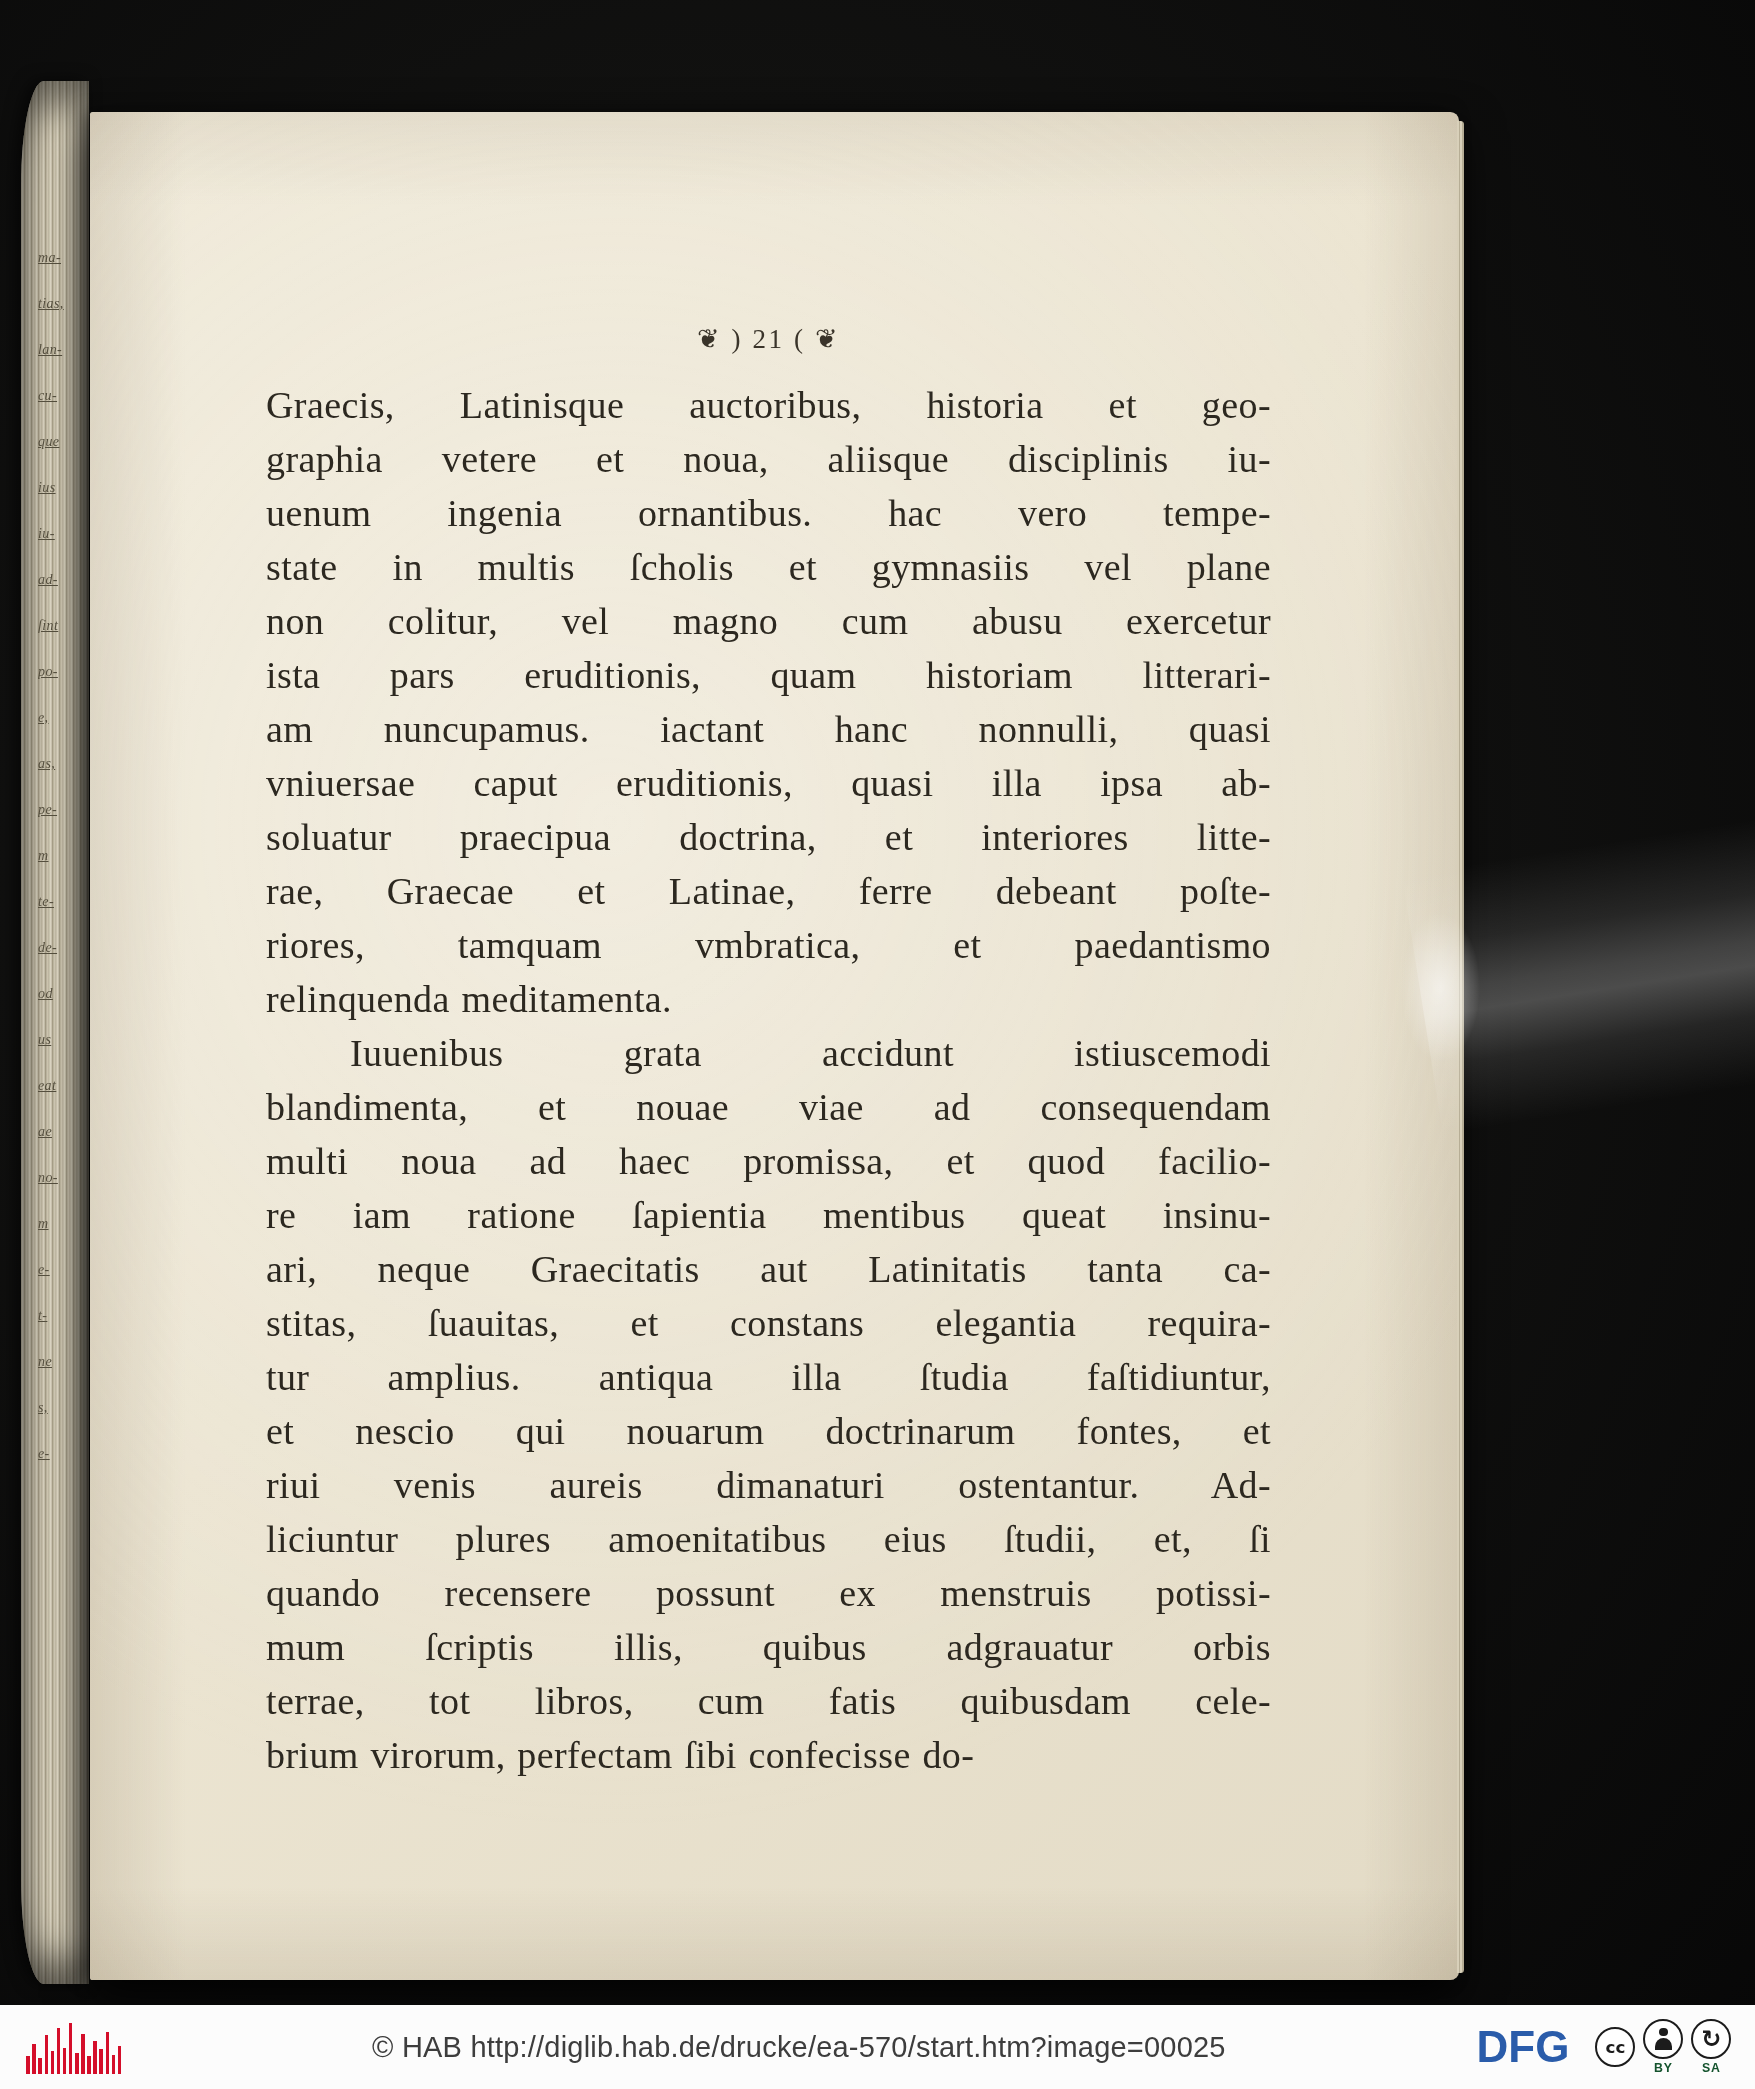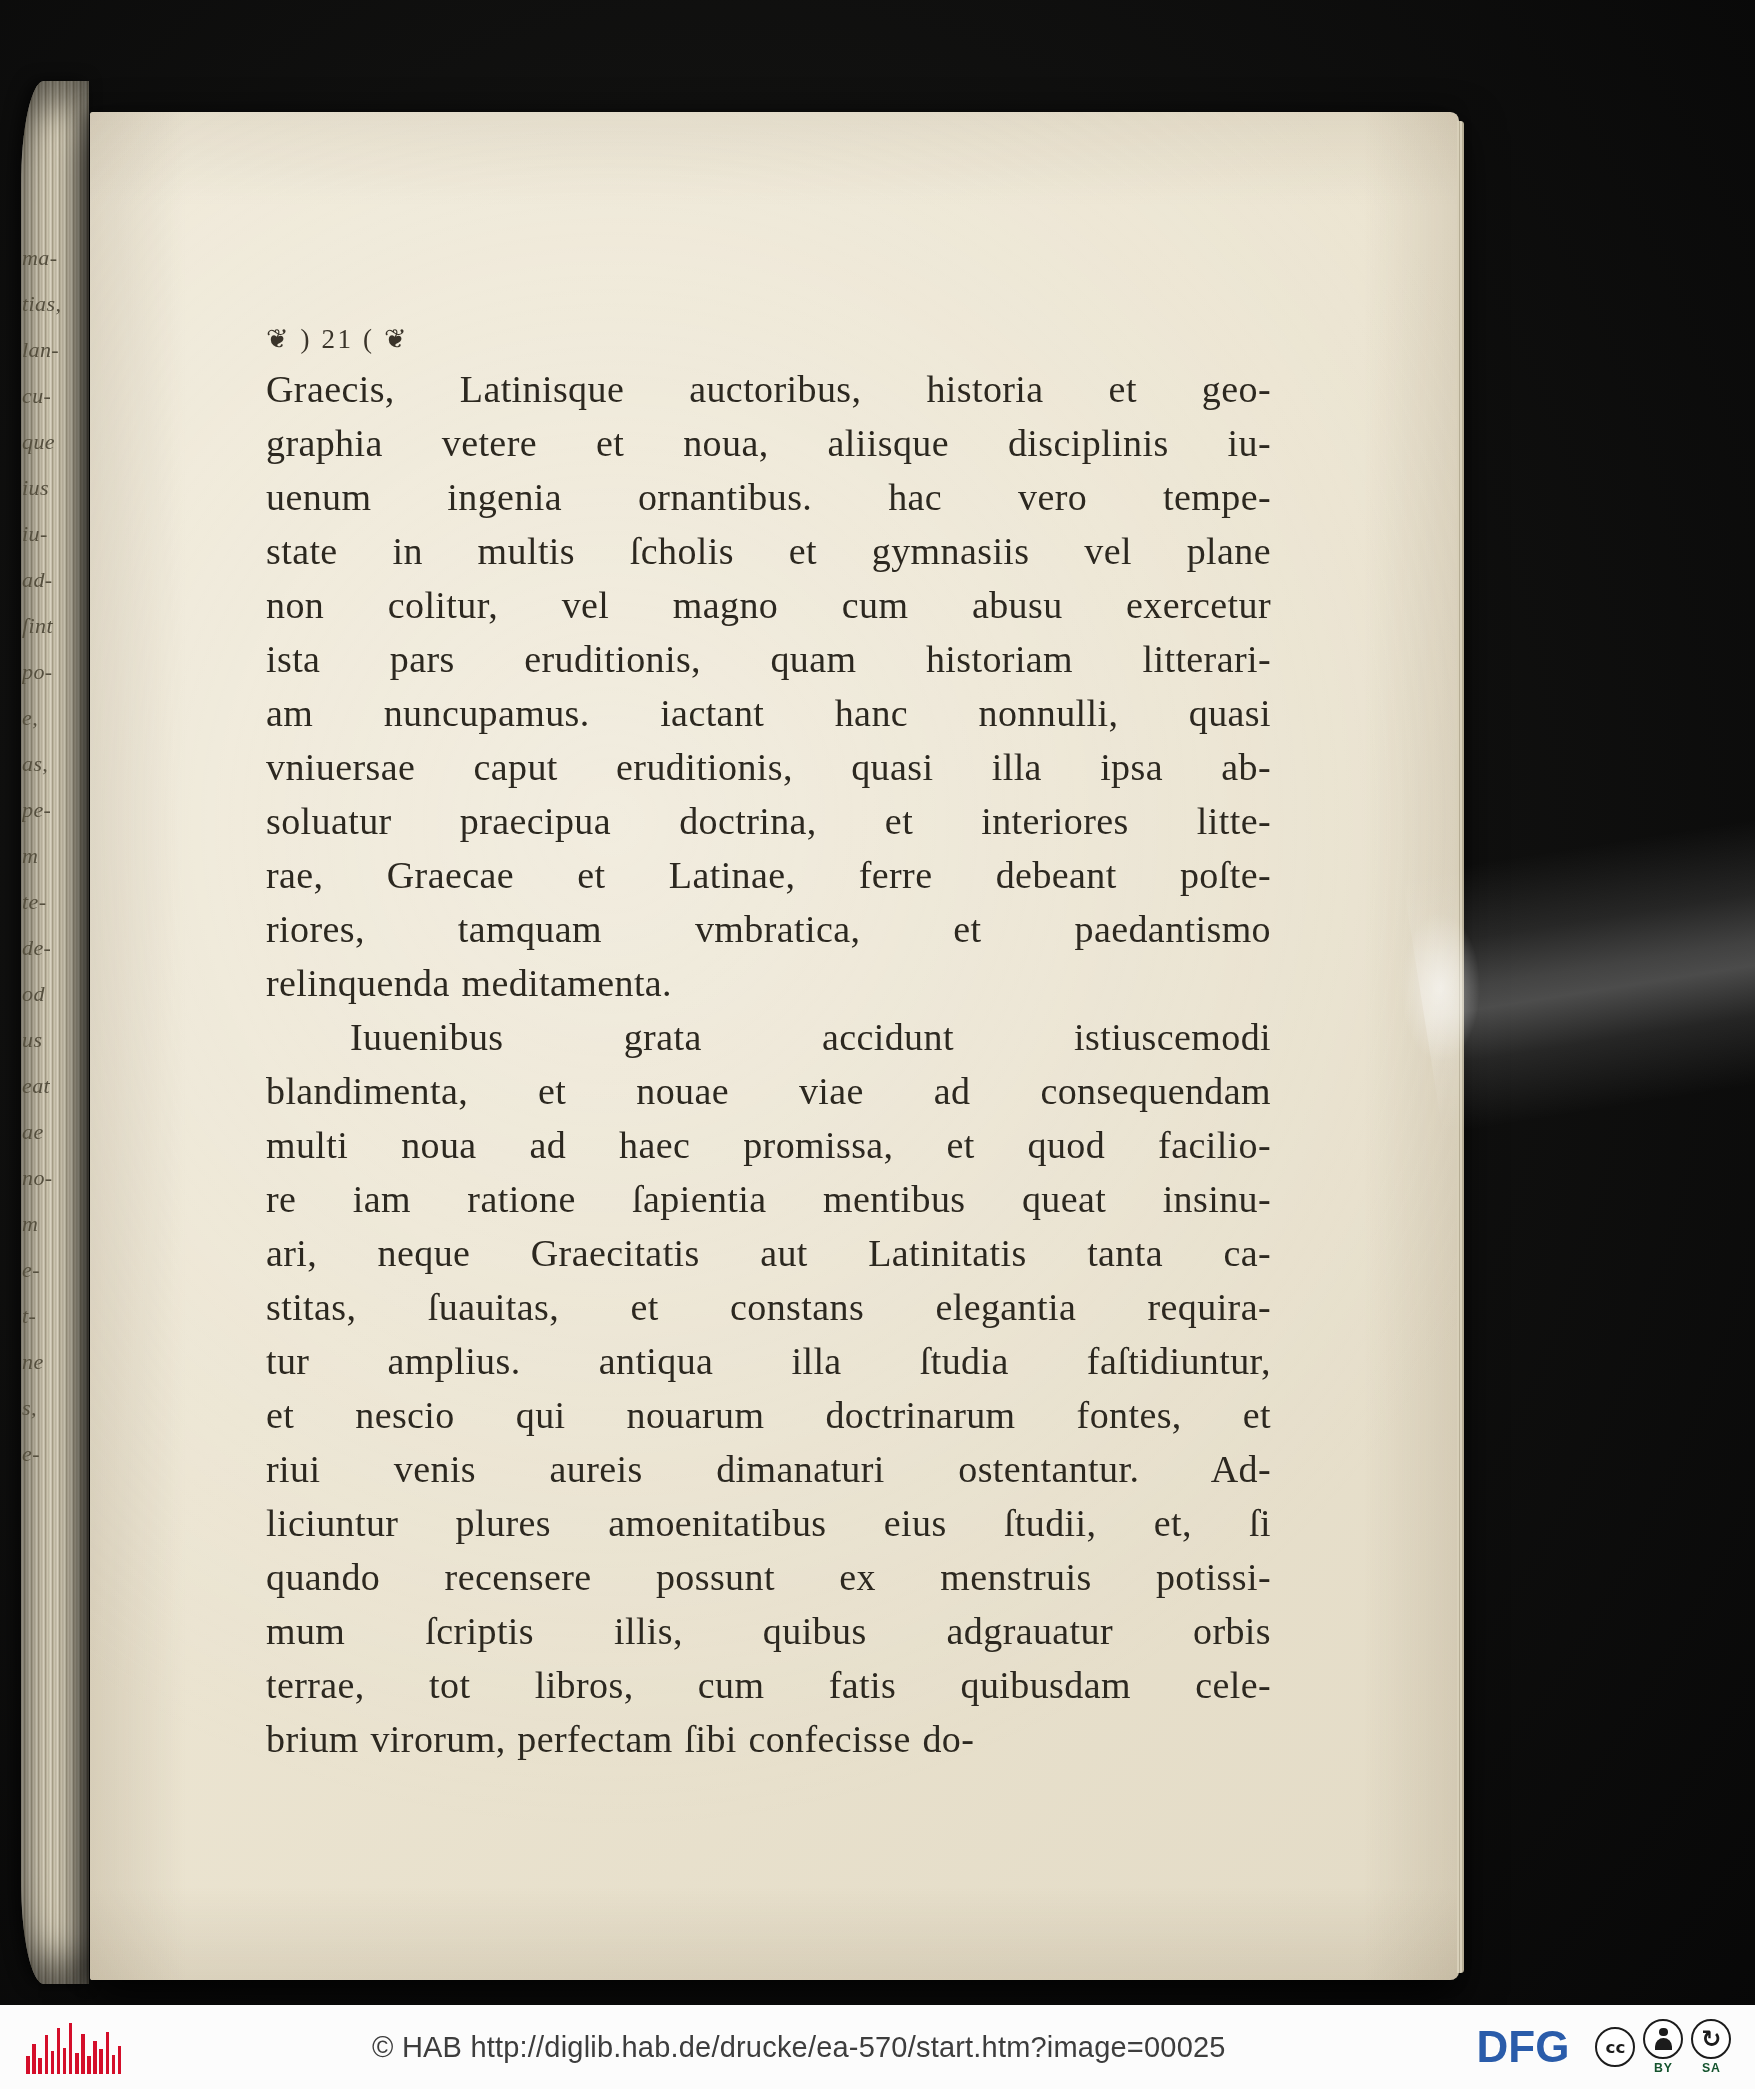--- a/index.html
+++ b/index.html
@@ -16,23 +16,23 @@
   }
   
   .spine{
     position:absolute;left:21px;top:81px;width:68px;height:1903px;
     background:repeating-linear-gradient(90deg,
       #cfc7b0 0px,#efe8d4 1.8px,#b1a890 3.5px,#ded6c0 5.3px,#c6bda6 7px);
     border-radius:23px 0 0 23px / 105px 0 0 105px;
     box-shadow:inset 0 26px 35px rgba(0,0,0,.45), inset 0 -26px 35px rgba(0,0,0,.5), -5.3px 0 16px rgba(0,0,0,.6);
   }
   .fragments{
-    position:absolute;left:22px;top:235px;width:61px;
-    font-size:22px;font-style:italic;color:#56503f;
-    line-height:46px;letter-spacing:0.4px;
+    position:absolute;left:38px;top:235px;width:61px;
+    font-size:14px;font-style:italic;color:#56503f;
+    line-height:46px;letter-spacing:0.4px;text-decoration:underline;
   }
   .fragments .frag{white-space:nowrap;overflow:hidden;}
   
   .page{
     position:absolute;left:90px;top:112px;width:1369px;height:1868px;
     background:linear-gradient(135deg,#f0ead9 0%,#ece5d2 45%,#e3dbc6 100%);
     border-radius:2.6px 8.8px 8.8px 2.6px;
     box-shadow:-7px 0 17.6px rgba(0,0,0,.4), 0 17.6px 44px rgba(0,0,0,.75);
   }
   .page-shading{
@@ -46,22 +46,23 @@
     position:absolute;right:-5.3px;top:8.8px;bottom:7px;width:7px;
     background:repeating-linear-gradient(90deg,#d8d0ba 0 1.8px,#b6ad95 1.8px 3.5px);
     border-radius:0 3.5px 3.5px 0;
   }
   
   .text-col{
     position:absolute;left:176px;top:211px;width:1005px;
     color:#2c2820;
   }
   .page-header{
+    text-align:center;
     font-size:27px;letter-spacing:2.6px;color:#3a342a;
-    margin-bottom:7px;
+    margin-bottom:23px;
     font-family:"Liberation Serif","DejaVu Serif","DejaVu Sans",serif;
   }
   .para .textline{
     font-size:38px;line-height:54px;
     letter-spacing:0.4px;word-spacing:1.8px;
     text-align:justify;text-align-last:justify;
     white-space:normal;
   }
   .para .textline:last-of-type{text-align-last:left;}
   .para2 .textline:first-of-type{text-indent:84px;}

